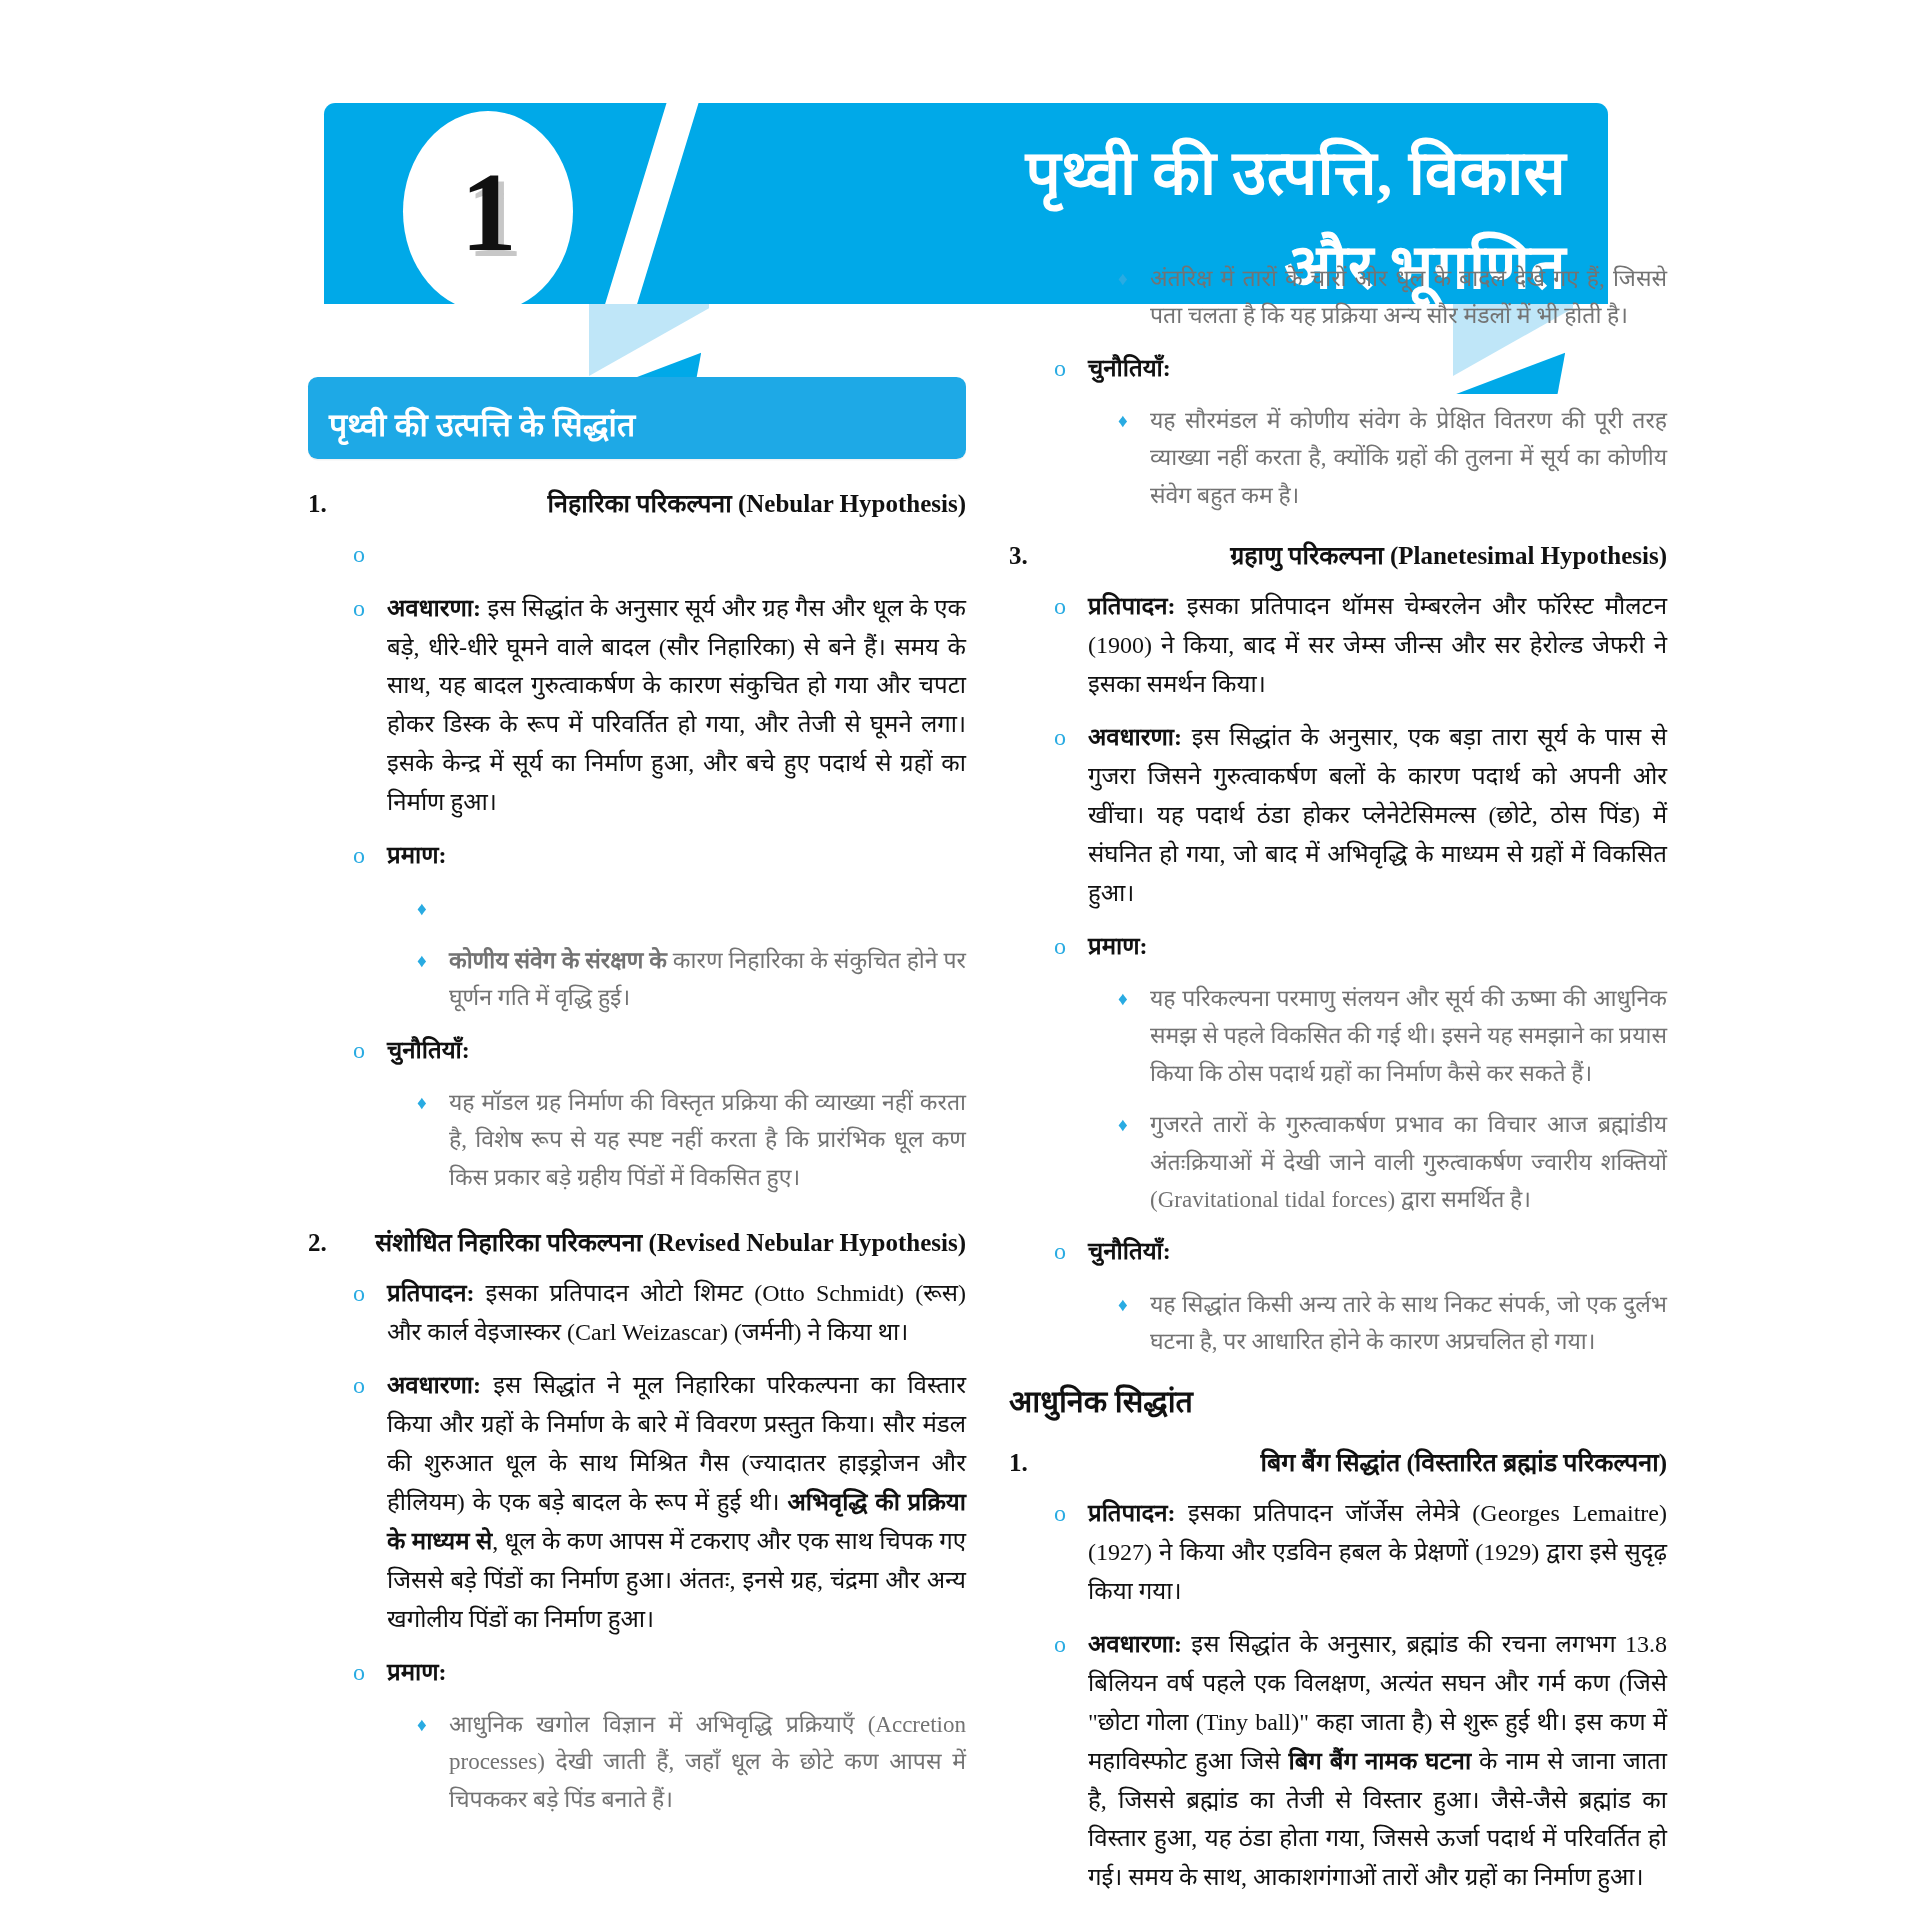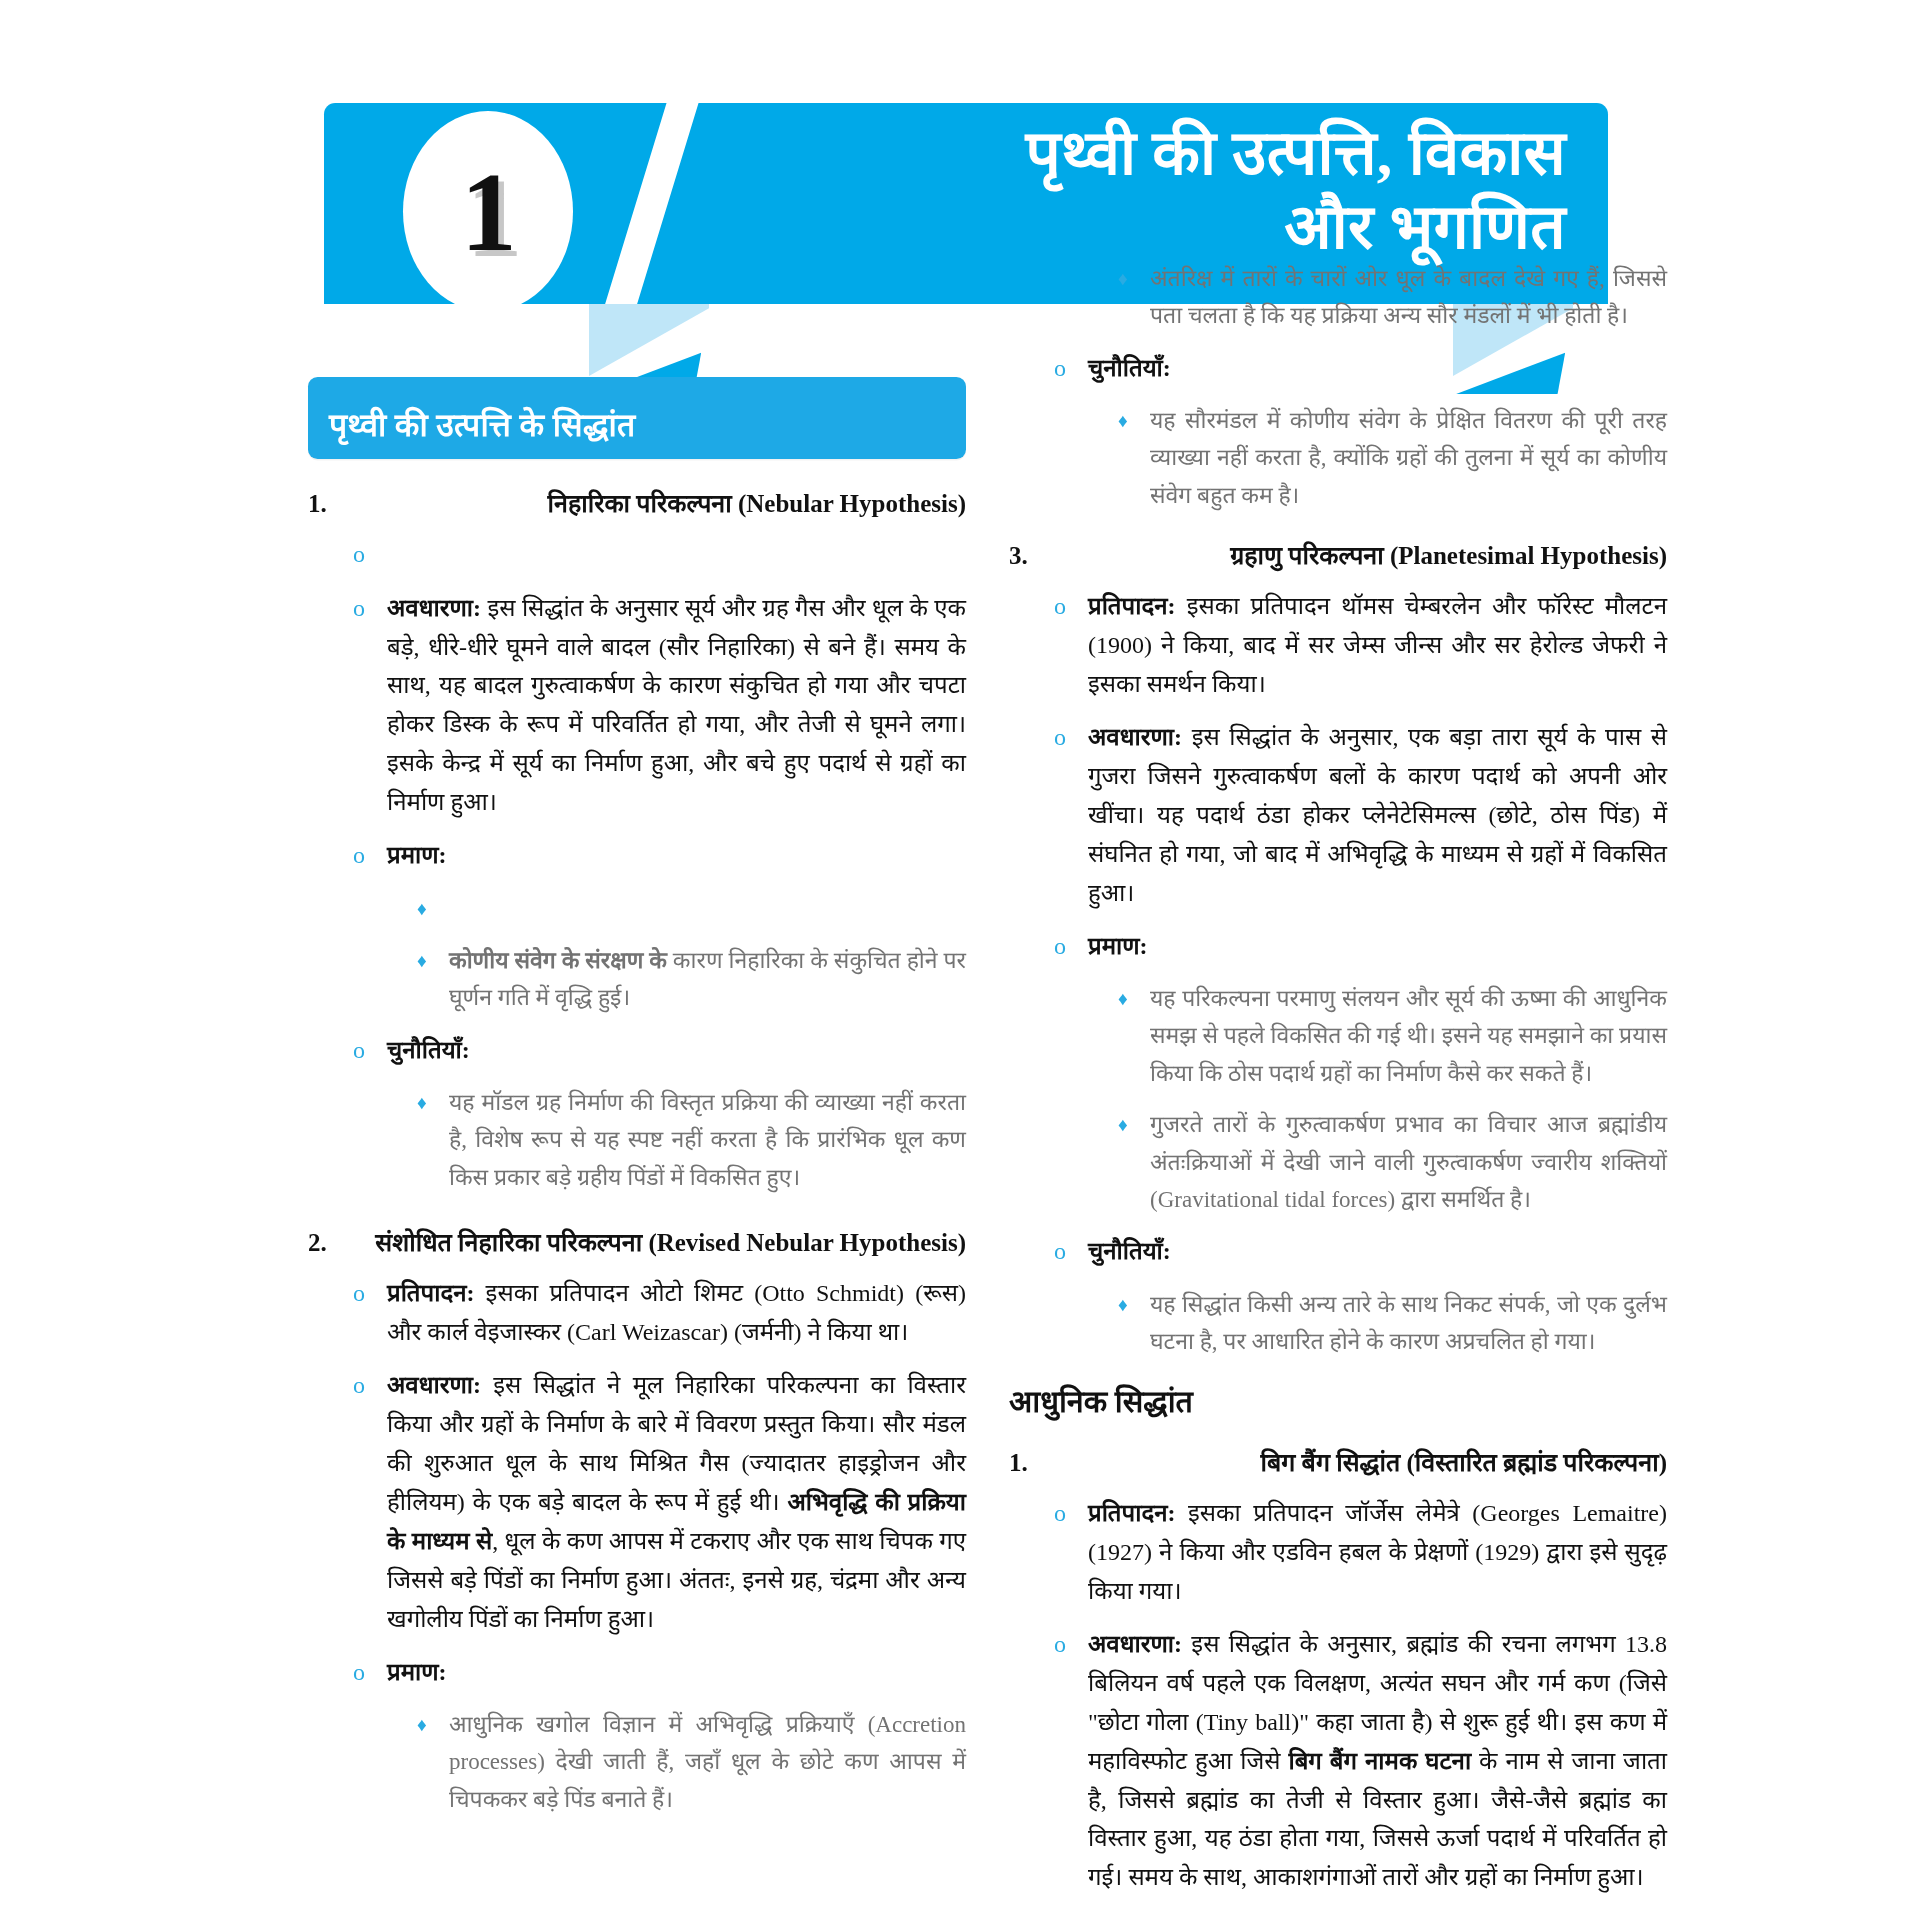--- a/index.html
+++ b/index.html
@@ -83,21 +83,21 @@
     top: 14.4px;
     width: 802px;
     text-align: right;
     color: #ffffff;
     font-family: "Liberation Serif", "DejaVu Serif", serif;
     font-weight: 700;
     font-size: 62px;
     line-height: 1.18;
     letter-spacing: 0.4px;
   }
-  .chapter-title .t-line { display: block; white-space: nowrap; }
+  .chapter-title .t-line { display: block; white-space: nowrap; margin-top: 20px; }
 
   
   .tail {
     position: absolute;
     top: 201px;
     width: 120px;
     height: 90px;
   }
   .tail-left { left: 265px; }
   .tail-right { left: 1129px; }

